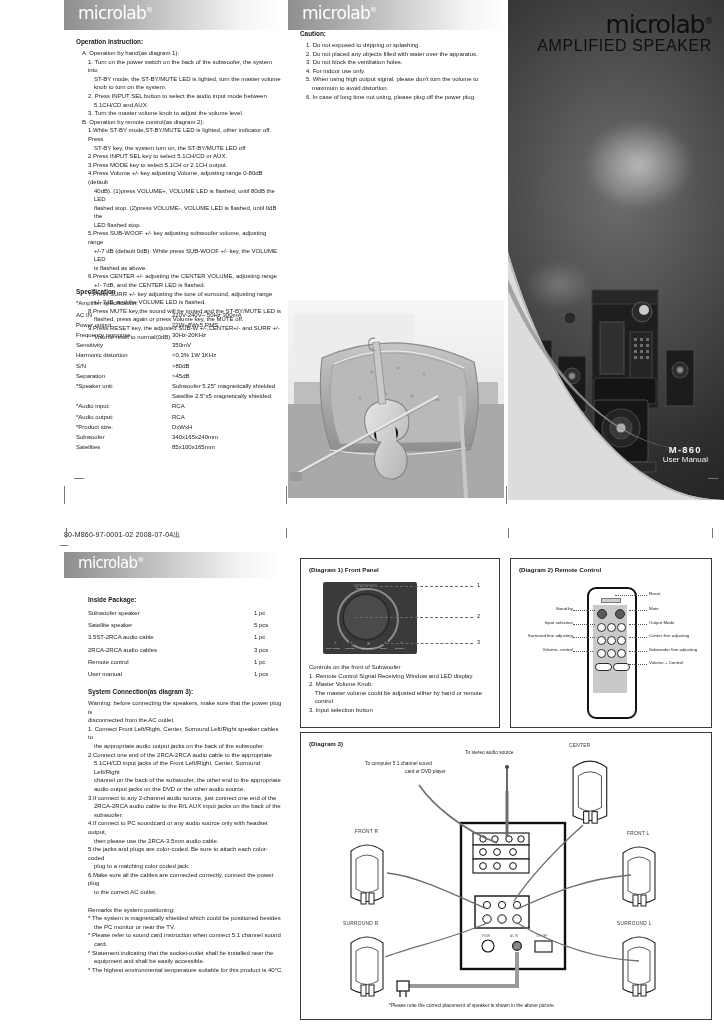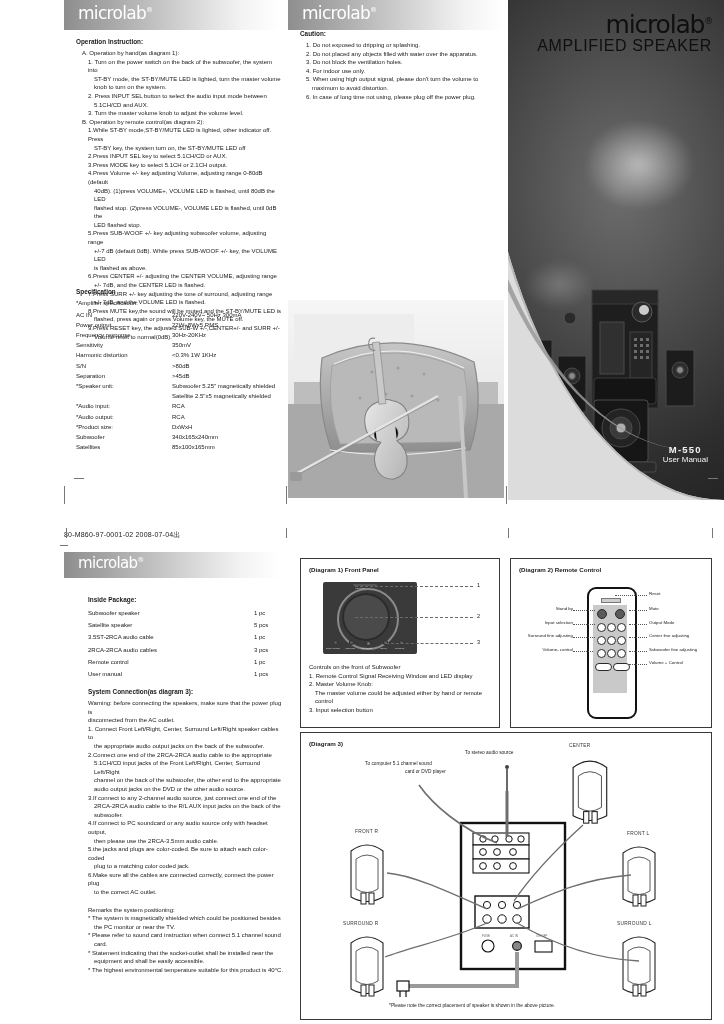--- a/index.html
+++ b/index.html
@@ -332,21 +332,21 @@
     <div class="arcline2"></div>
 
     <div id="coverLogo">
       <div class="m">
         <span>microlab</span><sup>®</sup>
       </div>
       <div class="sub">AMPLIFIED SPEAKER</div>
     </div>
 
     <div id="coverModel">
-      <div class="mo">M-550</div>
+      <div class="mo">M-860</div>
       <div class="um">User Manual</div>
     </div>
   </div>
 
   <div class="cmark" style="left:64px;top:486px;width:0;height:18px;border-left:1px solid #777;"></div>
   <div class="cmark" style="left:74px;top:478px;width:10px;height:0;border-top:1px solid #777;"></div>
   <div class="cmark" style="left:286px;top:486px;width:0;height:18px;border-left:1px solid #777;"></div>
   <div class="cmark" style="left:506px;top:486px;width:0;height:18px;border-left:1px solid #777;"></div>
   <div class="cmark" style="left:708px;top:478px;width:10px;height:0;border-top:1px solid #777;"></div>
 </div>

